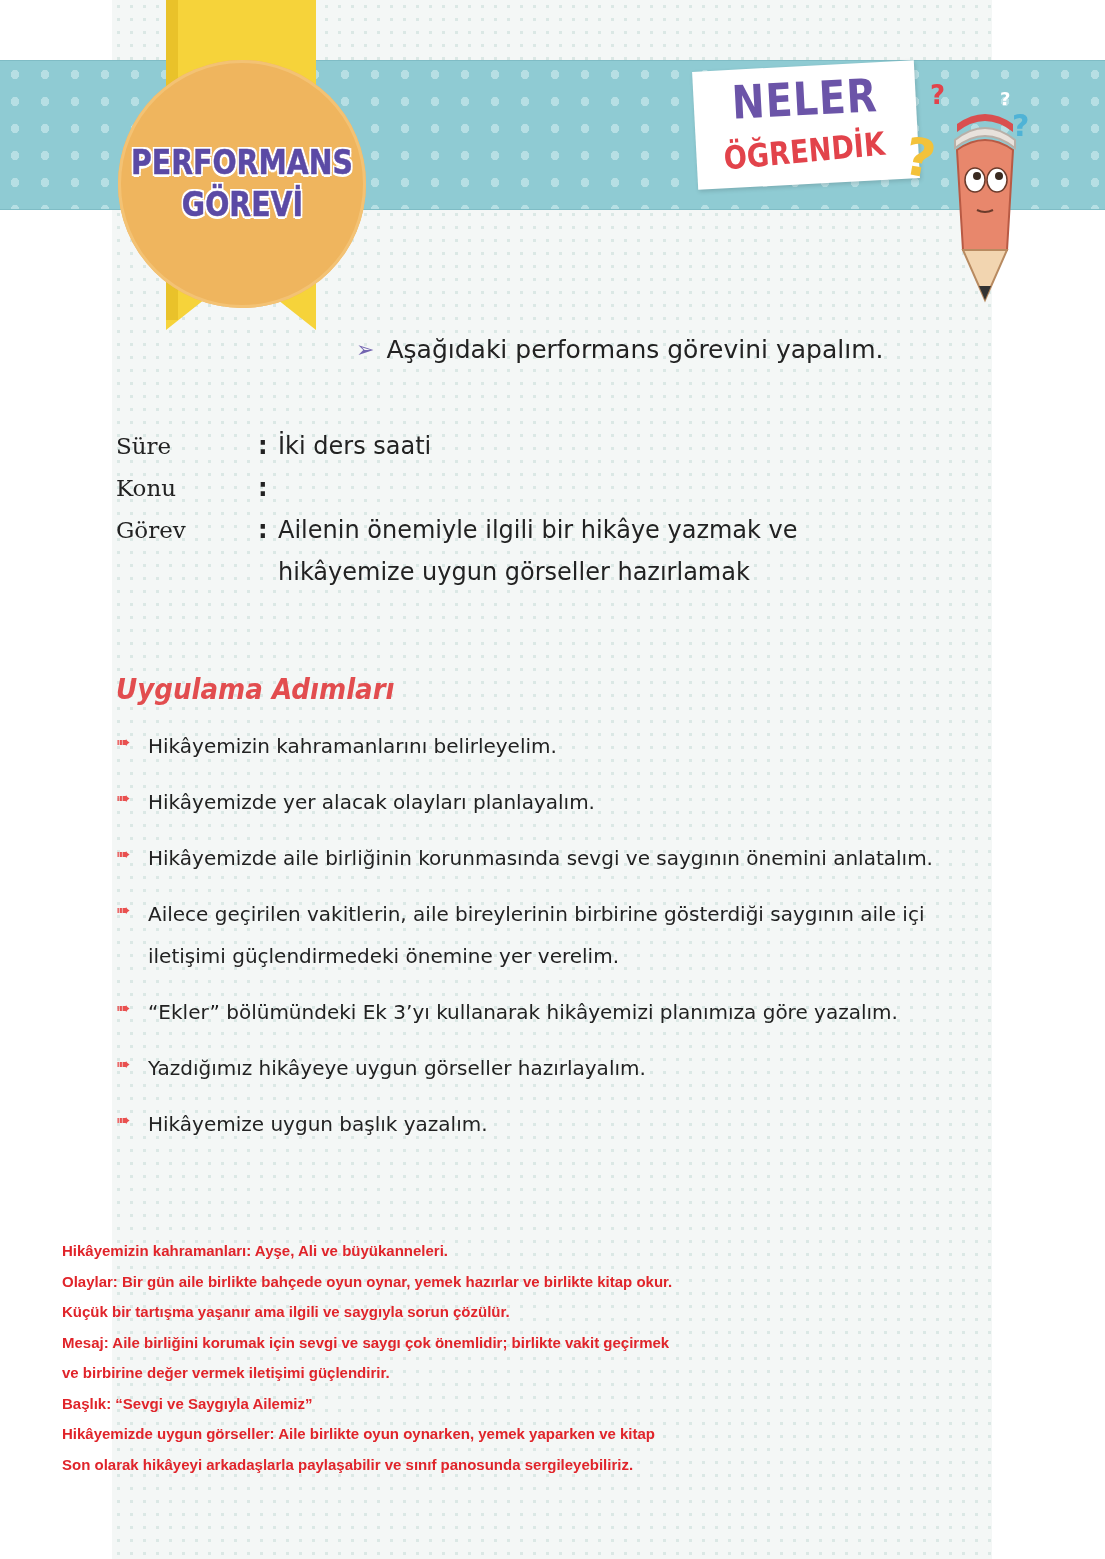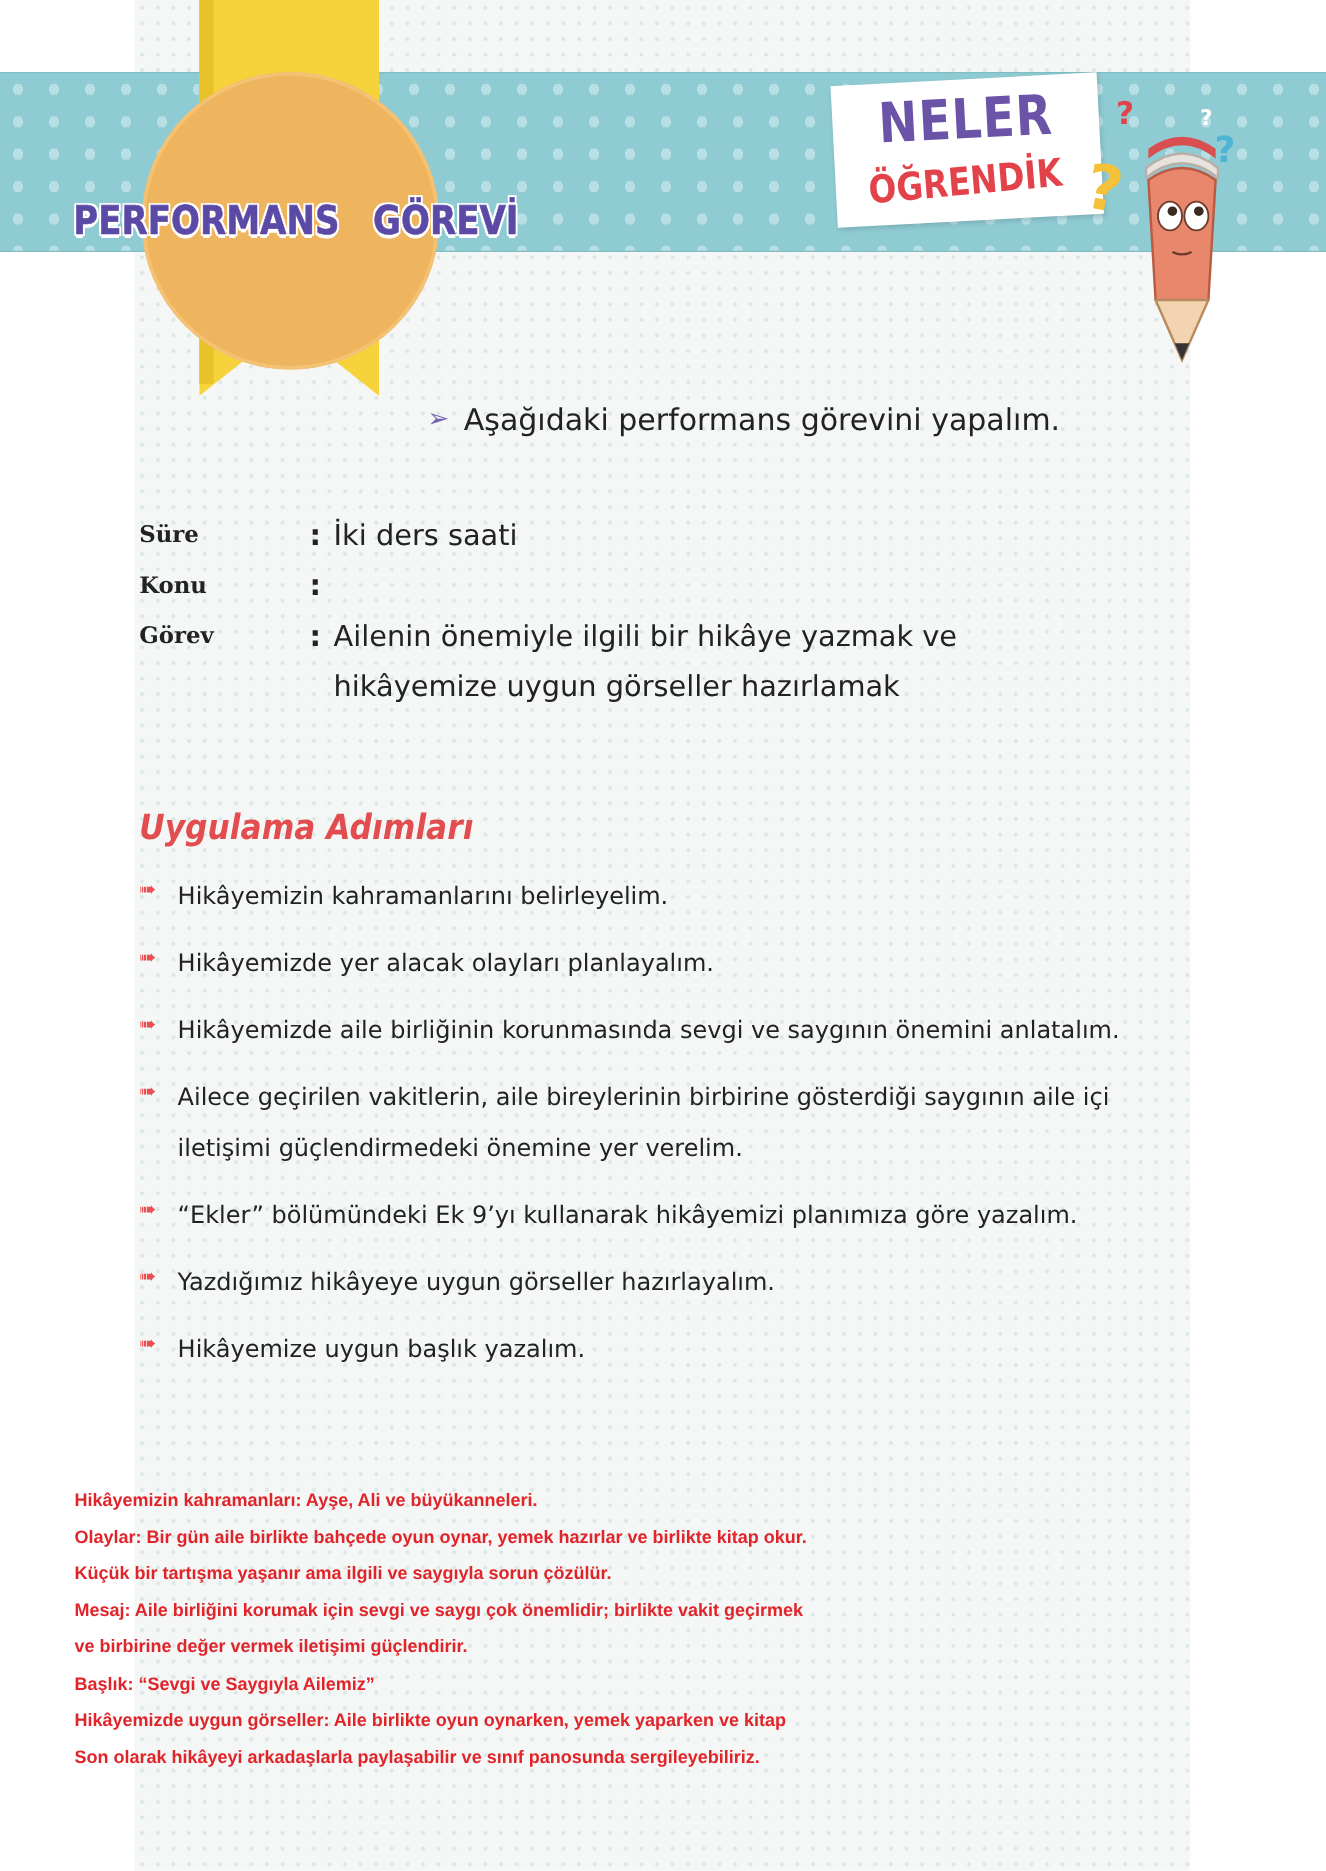--- a/index.html
+++ b/index.html
@@ -31,21 +31,21 @@
   .ribbon-shade {
     position: absolute; left: 166px; top: 0; width: 12px; height: 320px;
     background: #e9c22a;
   }
 
   .badge {
     position: absolute; left: 118px; top: 60px; width: 248px; height: 248px;
     border-radius: 50%;
     background: #efb55e;
     box-shadow: 0 0 0 3px #f3c274 inset;
-    display: flex; flex-direction: row; align-items: center; justify-content: center;
+    display: flex; flex-direction: column; align-items: center; justify-content: center;
   }
   .badge-line {
     font-family: "DejaVu Sans", sans-serif; font-weight: bold;
     color: #5b4aa5; font-size: 33px; letter-spacing: 0px;
     -webkit-text-stroke: 0.5px #5b4aa5;
     text-shadow: 2px 2px 0 #ffffff, -2px -2px 0 #ffffff, 2px -2px 0 #ffffff, -2px 2px 0 #ffffff, 0 3px 0 #ffffff;
     line-height: 42px;
     transform: scaleX(0.86);
   }
 
@@ -76,21 +76,21 @@
 
   .instruction {
     position: absolute; left: 356px; top: 335px;
     font-size: 25px; color: #222222;
     display: flex; align-items: center; gap: 12px;
   }
   .arrow-icon { color: #7264b0; font-size: 22px; }
 
   .meta { position: absolute; left: 116px; top: 425px; font-size: 24px; color: #222; }
   .meta-row { display: flex; line-height: 42px; }
-  .meta-key { width: 142px; font-weight: bold; font-family: "DejaVu Serif", serif; font-size: 19px; }
+  .meta-key { width: 142px; font-weight: normal; font-family: "DejaVu Serif", serif; font-size: 23px; }
   .meta-colon { width: 20px; font-weight: bold; }
   .meta-val { width: 580px; }
 
   .steps-title {
     position: absolute; left: 116px; top: 672px;
     font-size: 29px; font-weight: bold; color: #e24d4f; font-style: italic;
     transform: scaleX(0.9); transform-origin: left;
   }
   .steps { position: absolute; left: 116px; top: 725px; width: 850px; }
   .step { display: flex; align-items: flex-start; margin-bottom: 14px; }
@@ -177,21 +177,21 @@
   <div class="step">
     <span class="step-icon">➠</span>
     <span class="step-text">Hikâyemizde aile birliğinin korunmasında sevgi ve saygının önemini anlatalım.</span>
   </div>
   <div class="step">
     <span class="step-icon">➠</span>
     <span class="step-text">Ailece geçirilen vakitlerin, aile bireylerinin birbirine gösterdiği saygının aile içi iletişimi güçlendirmedeki önemine yer verelim.</span>
   </div>
   <div class="step">
     <span class="step-icon">➠</span>
-    <span class="step-text">“Ekler” bölümündeki Ek 9’yı kullanarak hikâyemizi planımıza göre yazalım.</span>
+    <span class="step-text">“Ekler” bölümündeki Ek 3’yı kullanarak hikâyemizi planımıza göre yazalım.</span>
   </div>
   <div class="step">
     <span class="step-icon">➠</span>
     <span class="step-text">Yazdığımız hikâyeye uygun görseller hazırlayalım.</span>
   </div>
   <div class="step">
     <span class="step-icon">➠</span>
     <span class="step-text">Hikâyemize uygun başlık yazalım.</span>
   </div>
 </div>

